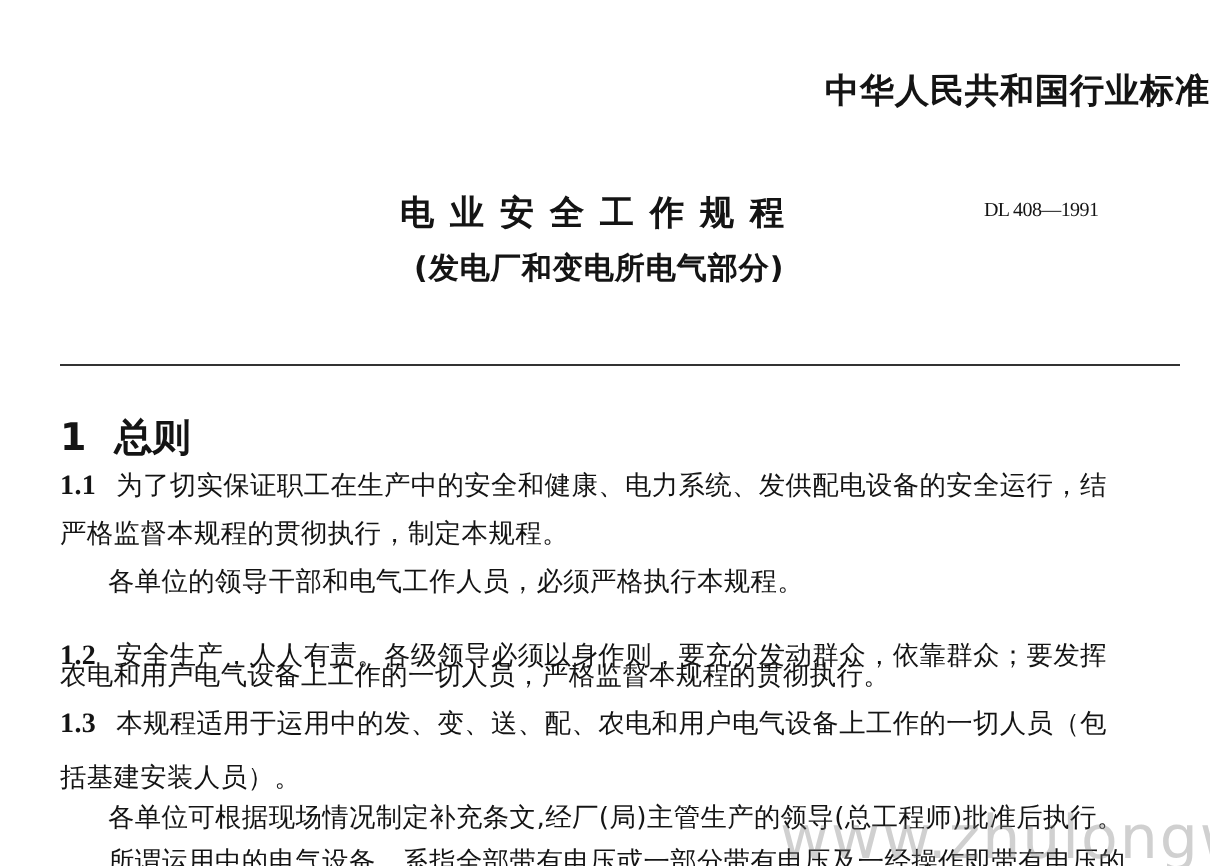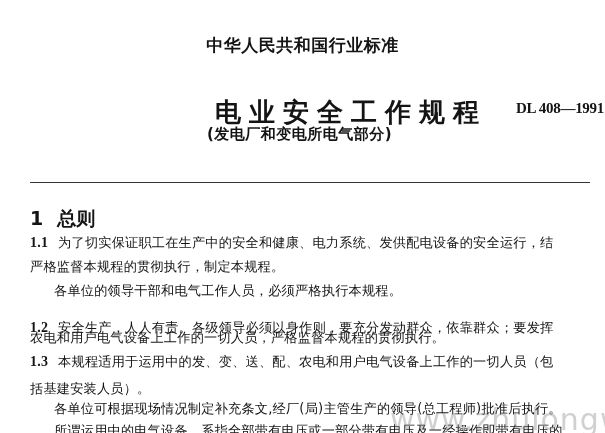--- a/index.html
+++ b/index.html
@@ -5,33 +5,33 @@
   html, body { margin: 0; padding: 0; }
   body {
     width: 605px; height: 433px; overflow: hidden;
     background: #ffffff;
     font-family: "DejaVu Serif", "Liberation Serif", serif;
     color: #141414;
     position: relative;
   }
   .abs { position: absolute; white-space: nowrap; }
   .std-title {
-    top: 34px; left: 0; width: 605px; text-align: center;
+    top: 34px; left: 0; width: 605px; text-align: right;
     font-family: "DejaVu Sans", sans-serif; font-weight: bold;
     font-size: 17px; letter-spacing: 0.5px;
   }
   .doc-title {
     top: 95px; left: 200px;
     font-family: "DejaVu Sans", sans-serif; font-weight: bold;
-    font-size: 26px; letter-spacing: 8px; margin-left: 15px;
+    font-size: 17px; letter-spacing: 8px;
   }
   .doc-code {
-    top: 100px; left: 516px;
-    font-family: "Liberation Serif", serif; font-weight: bold;
-    font-size: 15px; letter-spacing: -0.3px;
+    top: 100px; left: 492px;
+    font-family: "Liberation Serif", serif; font-weight: normal;
+    font-size: 10px; letter-spacing: -0.3px;
   }
   .doc-subtitle {
     top: 125px; left: 207px;
     font-family: "DejaVu Sans", sans-serif; font-weight: bold;
     font-size: 15px; letter-spacing: 0.5px;
   }
   .rule {
     top: 182px; left: 30px; width: 560px; height: 0;
     border-top: 1.5px solid #333;
   }

